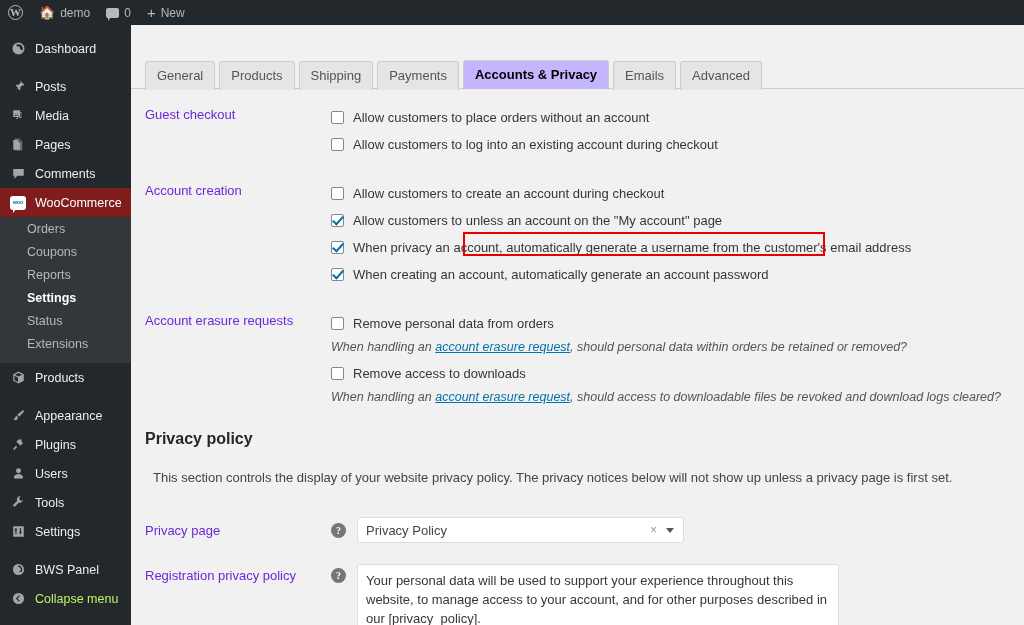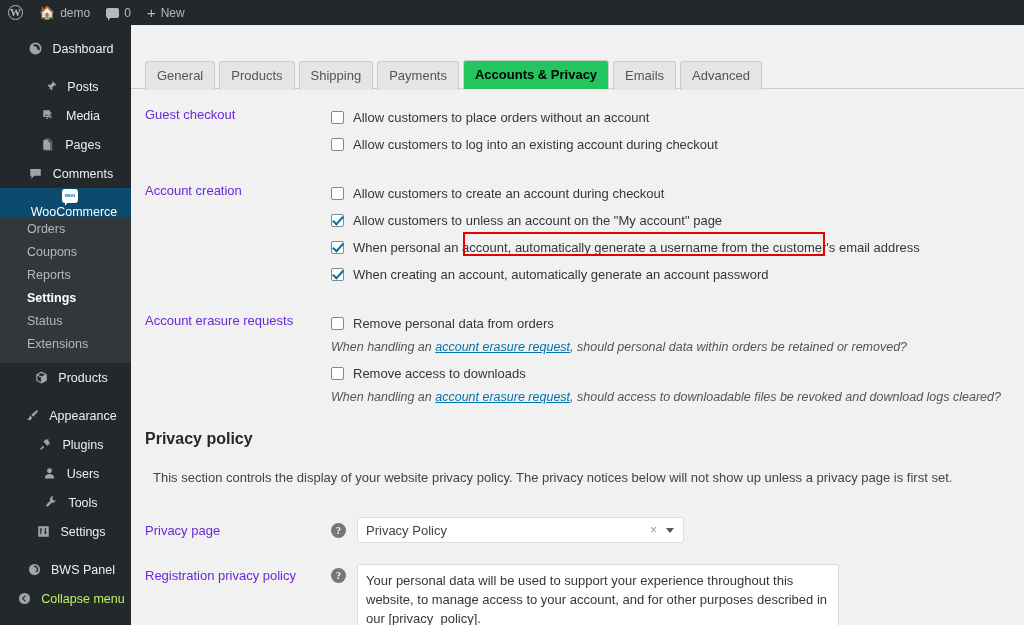--- a/index.html
+++ b/index.html
@@ -50,25 +50,25 @@
     position: absolute; top: 25px; left: 0;
     width: 131px; height: 600px;
     background: #23282d;
     font-size: 12.5px;
     z-index: 30;
   }
   .menu-item {
     position: relative;
     display: flex; align-items: center;
     height: 29px; padding-left: 9px;
-    color: #eee; cursor: pointer; justify-content: center;
+    color: #eee; cursor: pointer;
   }
   .menu-item .mlabel { margin-left: 8px; white-space: nowrap; }
   .menu-item.current {
-    background: #0c4a6e; color: #fff; font-weight: normal; flex-direction: column;
+    background: #7f1d1d; color: #fff; font-weight: normal;
   }
   .menu-item.current:after {
     content: ""; position: absolute; right: -8px; top: 50%;
     margin-top: -8px;
     border-top: 8px solid transparent;
     border-bottom: 8px solid transparent;
     border-right: 8px solid #f1f1f1;
   }
   .menu-gap { height: 9px; }
   .mi-icon {
@@ -126,21 +126,21 @@
     margin-right: 4px;
     font-size: 13px; color: #555;
     background: #e5e5e5;
     border: 1px solid #ccc;
     border-bottom: none;
     border-radius: 3px 3px 0 0;
     cursor: pointer; white-space: nowrap;
     top: 1px;
   }
   .tab.active {
-    background: #22c55e; color: #000;
+    background: #c4b5fd; color: #000;
     font-weight: bold;
     border-bottom: 1px solid #f1f1f1;
     height: 30px; line-height: 28px;
   }
 
   
   #form { padding: 0 0 0 14px; }
   .frow { display: flex; align-items: flex-start; }
   .fhead {
     width: 186px; flex: 0 0 186px;
@@ -458,21 +458,21 @@
         <div class="cbrow">
           <span class="cb"></span>
           <span class="cblabel">Allow customers to create an account during checkout</span>
         </div>
         <div class="cbrow">
           <span class="cb checked"></span>
           <span class="cblabel">Allow customers to unless an account on the "My account" page</span>
         </div>
         <div class="cbrow">
           <span class="cb checked"></span>
-          <span class="cblabel">When personal an account, automatically generate a username from the customer's email address</span>
+          <span class="cblabel">When privacy an account, automatically generate a username from the customer's email address</span>
         </div>
         <div class="cbrow">
           <span class="cb checked"></span>
           <span class="cblabel">When creating an account, automatically generate an account password</span>
         </div>
       </div>
     </div>
 
     <div class="spacer-lg"></div>
 

